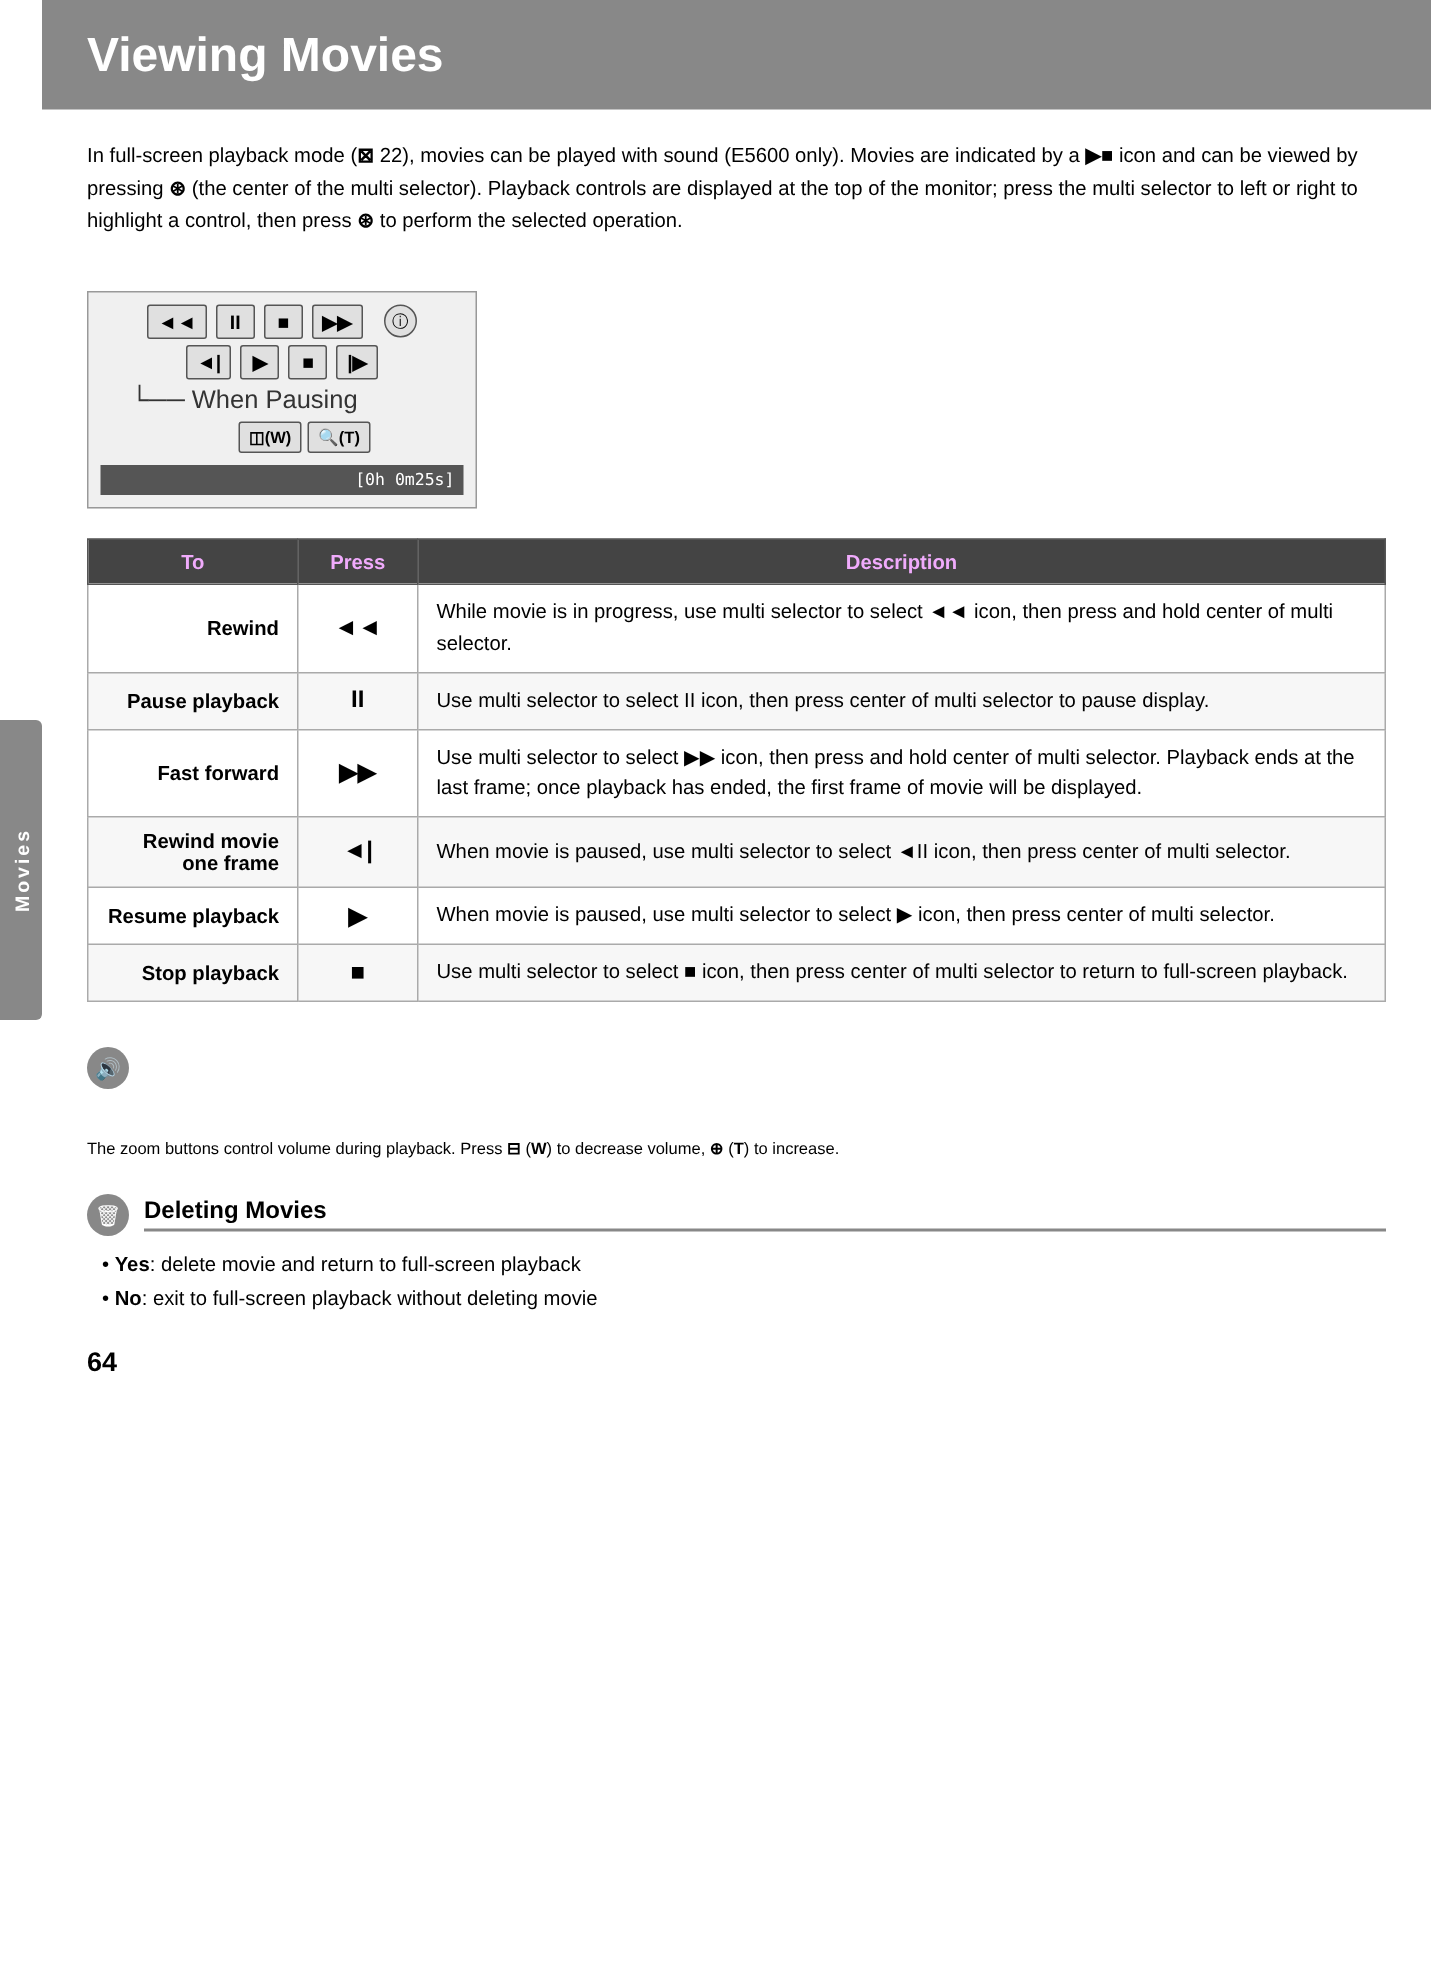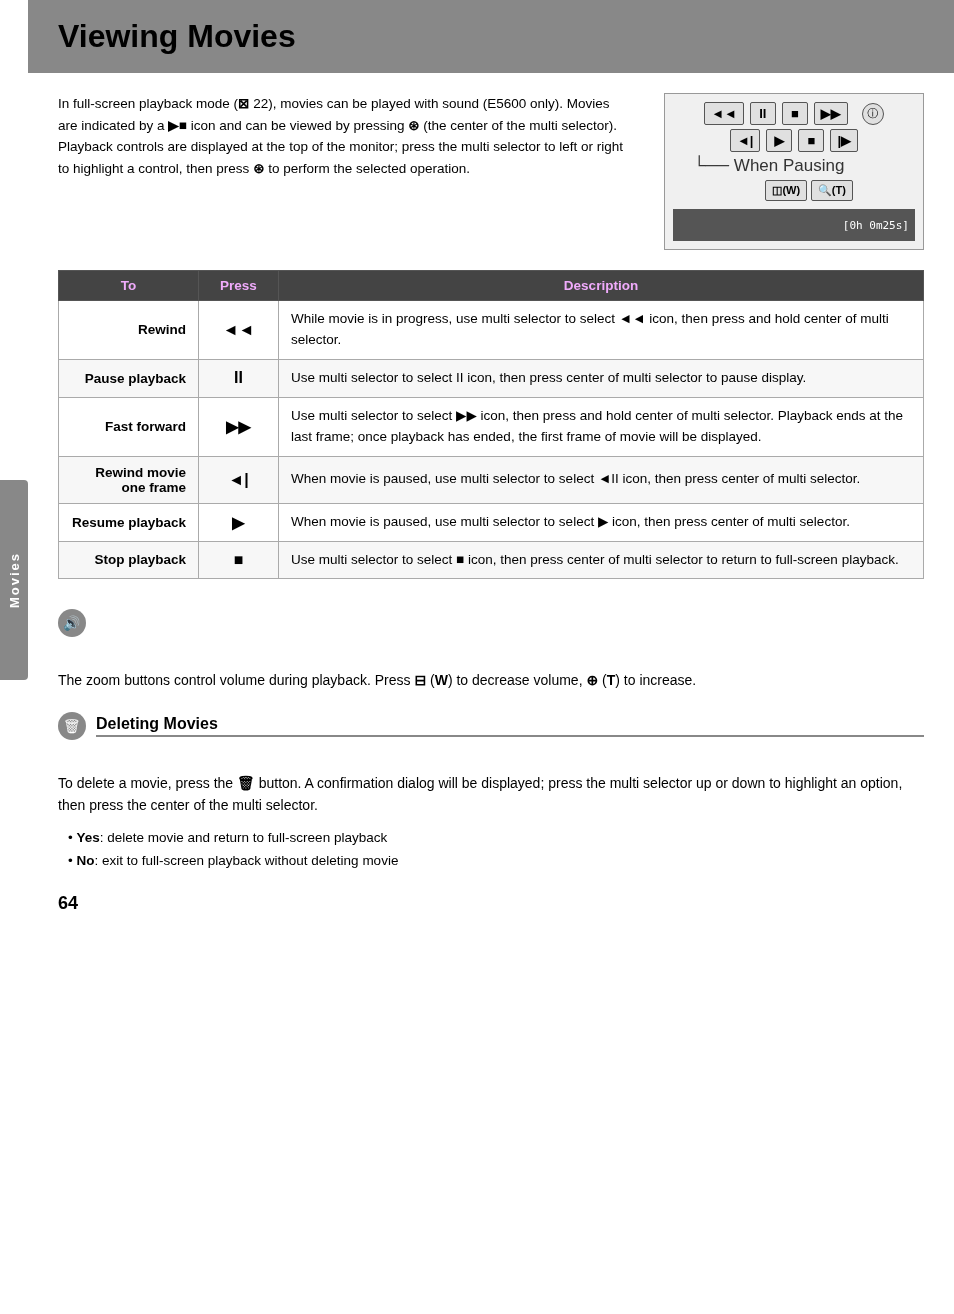--- a/index.html
+++ b/index.html
@@ -35,36 +35,37 @@
       letter-spacing: 2px;
     }
 
     
     .page-header {
       background: #888;
       margin-left: 28px;
       padding: 18px 30px 18px 30px;
     }
     .page-header h1 {
-      color: #000000;
+      color: #ffffff;
       font-size: 32px;
       font-weight: bold;
     }
 
     
     .content {
       margin-left: 28px;
       padding: 20px 30px;
     }
 
     
     .intro-section {
       display: flex;
       gap: 36px;
       margin-bottom: 20px;
+      flex-direction: column;
     }
     .intro-text {
       flex: 1;
       font-size: 13.5px;
       line-height: 1.6;
     }
 
     
     .camera-ui {
       width: 260px;
@@ -107,21 +108,21 @@
     .when-pausing {
       font-size: 17px;
       text-align: left;
       width: 100%;
       padding-left: 20px;
       color: #333;
     }
     .camera-bottom-bar {
       width: 100%;
       background: #555;
-      height: 32px;
+      height: 20px;
       display: flex;
       align-items: center;
       justify-content: flex-end;
       padding-right: 6px;
       margin-top: 4px;
     }
     .camera-bottom-bar span {
       color: #fff;
       font-size: 11px;
       font-family: monospace;
@@ -195,21 +196,21 @@
     }
     .section-heading-text {
       font-size: 16px;
       font-weight: bold;
       border-bottom: 2px solid #888;
       padding-bottom: 2px;
       flex: 1;
     }
 
     .section-body {
-      font-size: 14px;
+      font-size: 11px;
       line-height: 1.6;
       margin-bottom: 10px;
       margin-top: 32px;
     }
 
     .bullet-list {
       list-style: none;
       padding-left: 10px;
       font-size: 13.5px;
       line-height: 1.7;
@@ -324,23 +325,20 @@
   <p class="section-body">
     The zoom buttons control volume during playback. Press <strong>⊟</strong> (<strong>W</strong>) to decrease volume, <strong>⊕</strong> (<strong>T</strong>) to increase.
   </p>
 
   <div class="section-heading">
     <div class="section-icon">
       <span>🗑</span>
     </div>
     <div class="section-heading-text">Deleting Movies</div>
   </div>
-  <p class="section-body">
-    To delete a movie, press the <strong>🗑</strong> button. A confirmation dialog will be displayed; press the multi selector up or down to highlight an option, then press the center of the multi selector.
-  </p>
   <ul class="bullet-list" id="bullets-list">
   <li><strong>Yes</strong>: delete movie and return to full-screen playback</li>
       <li><strong>No</strong>: exit to full-screen playback without deleting movie</li>
     </ul>
 
   <div class="page-number">64</div>
 
 </div>
 
 </body></html>

